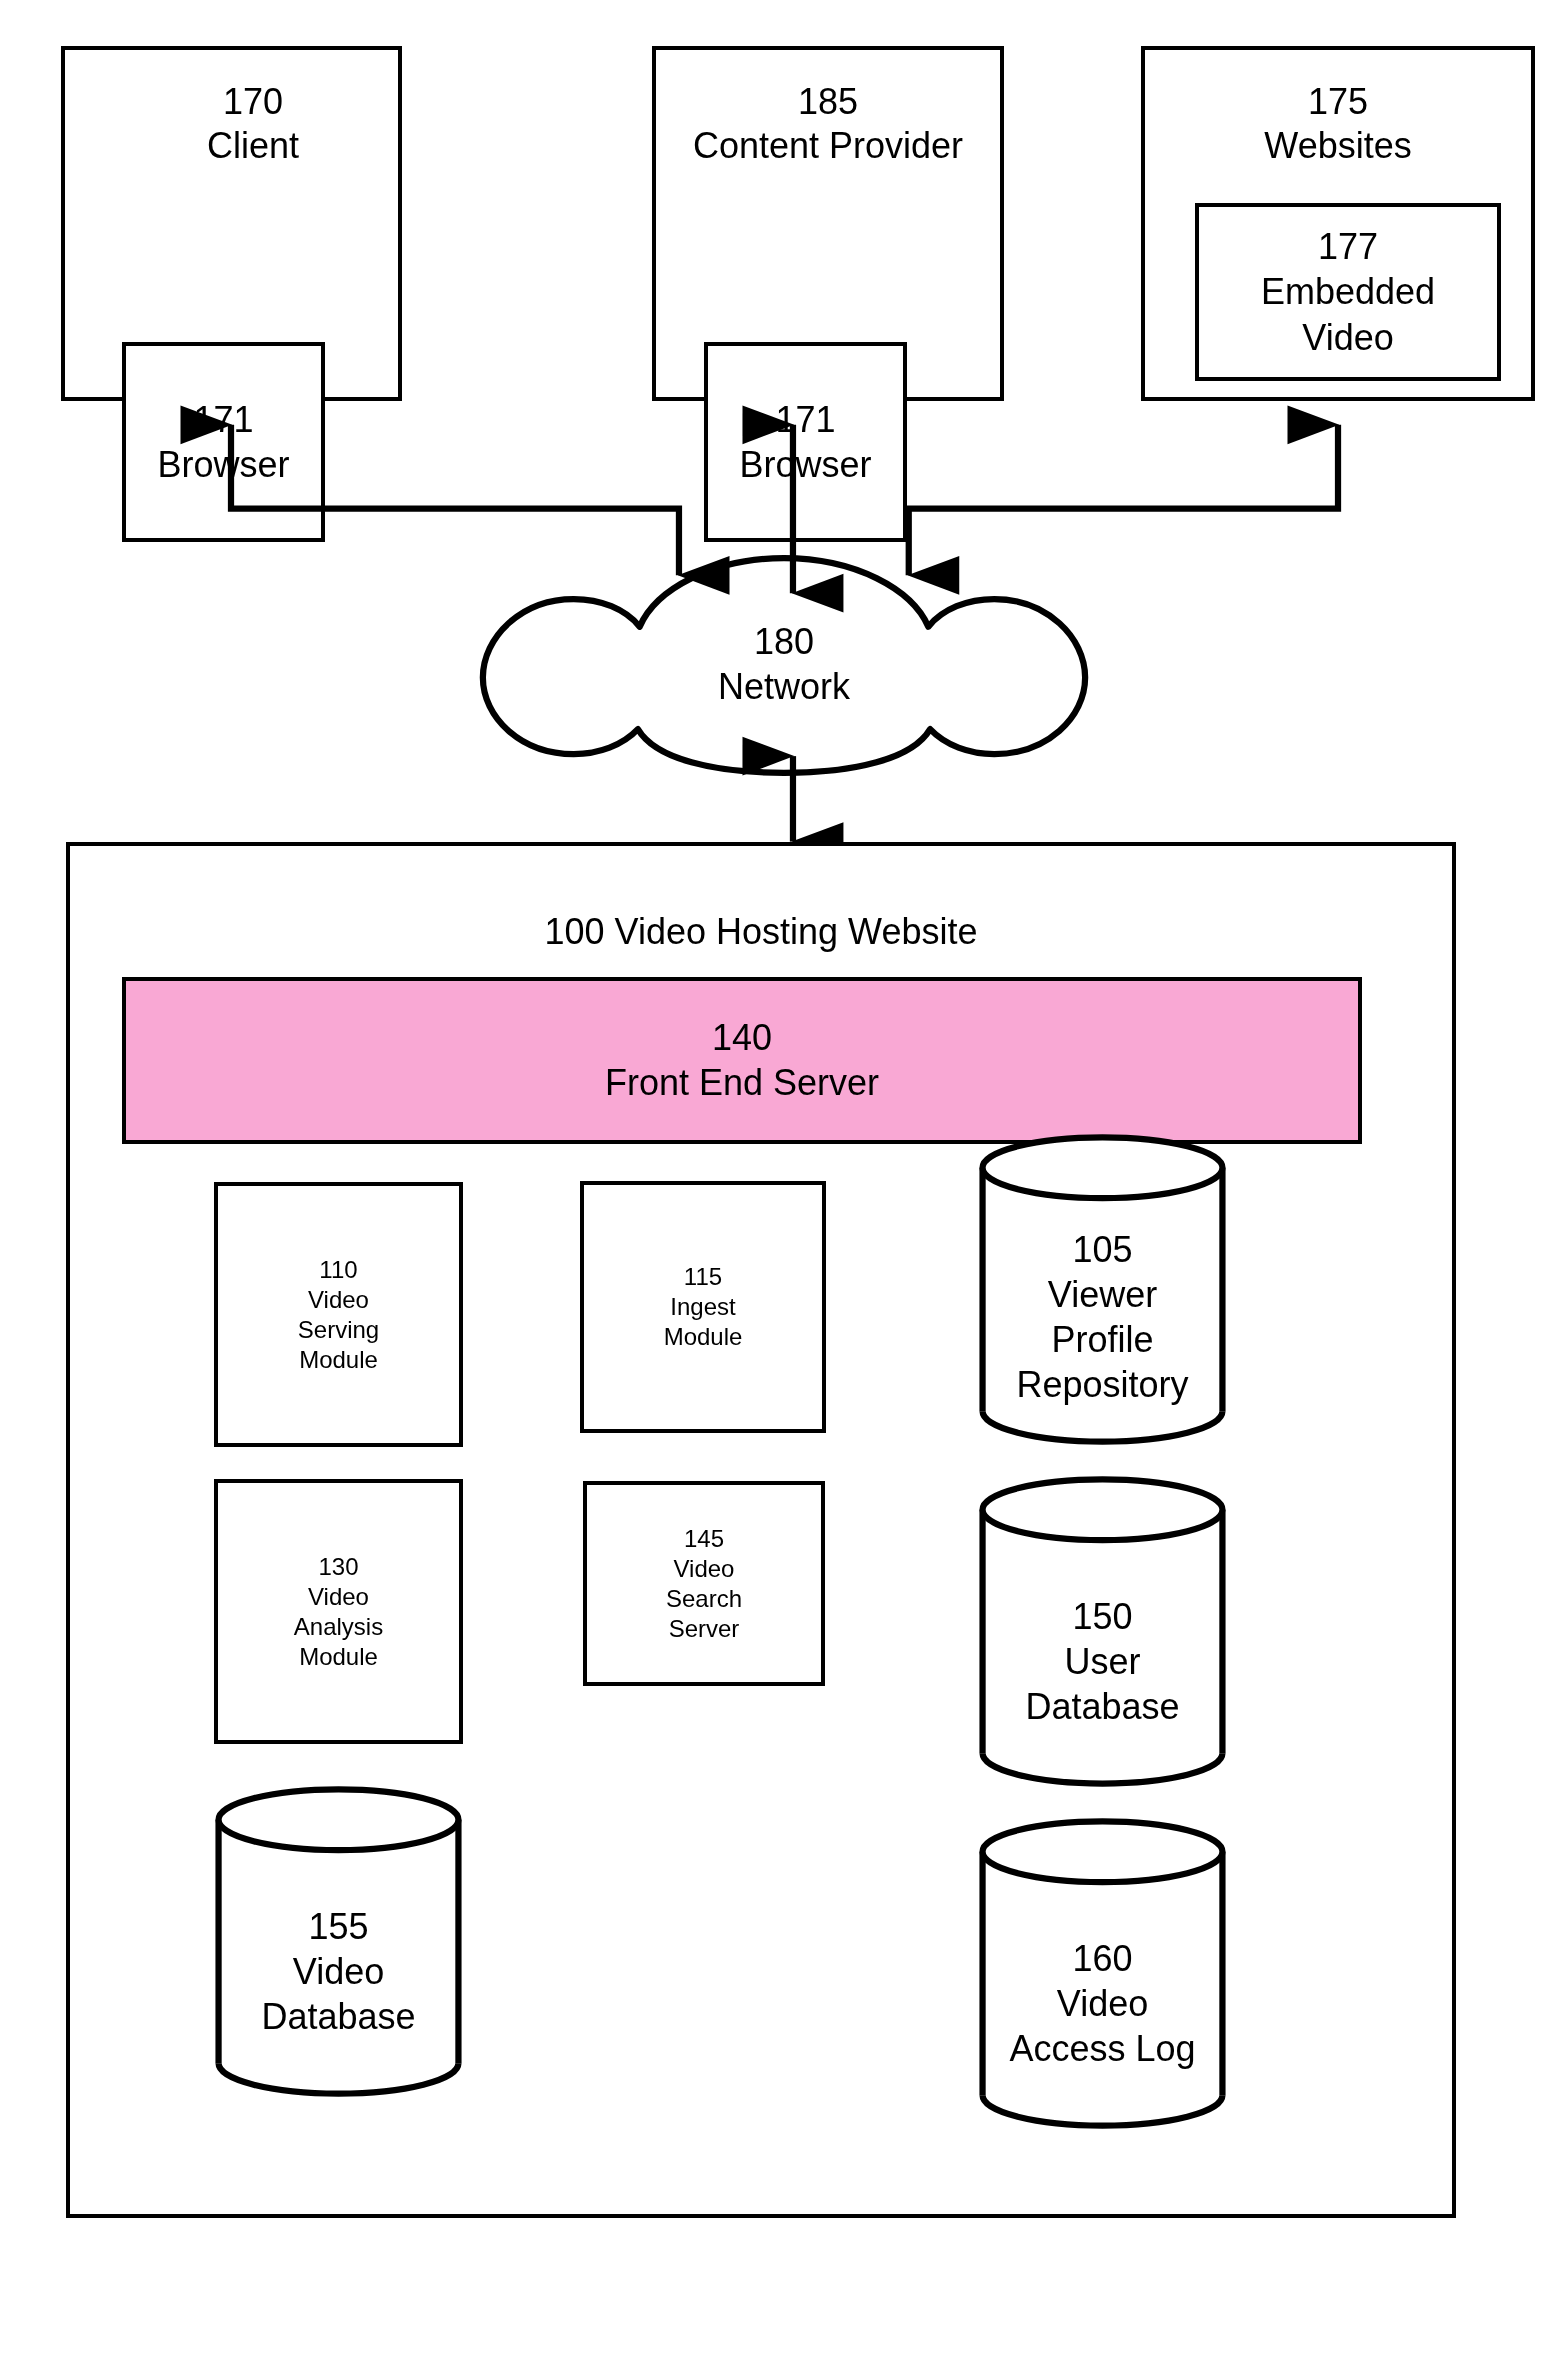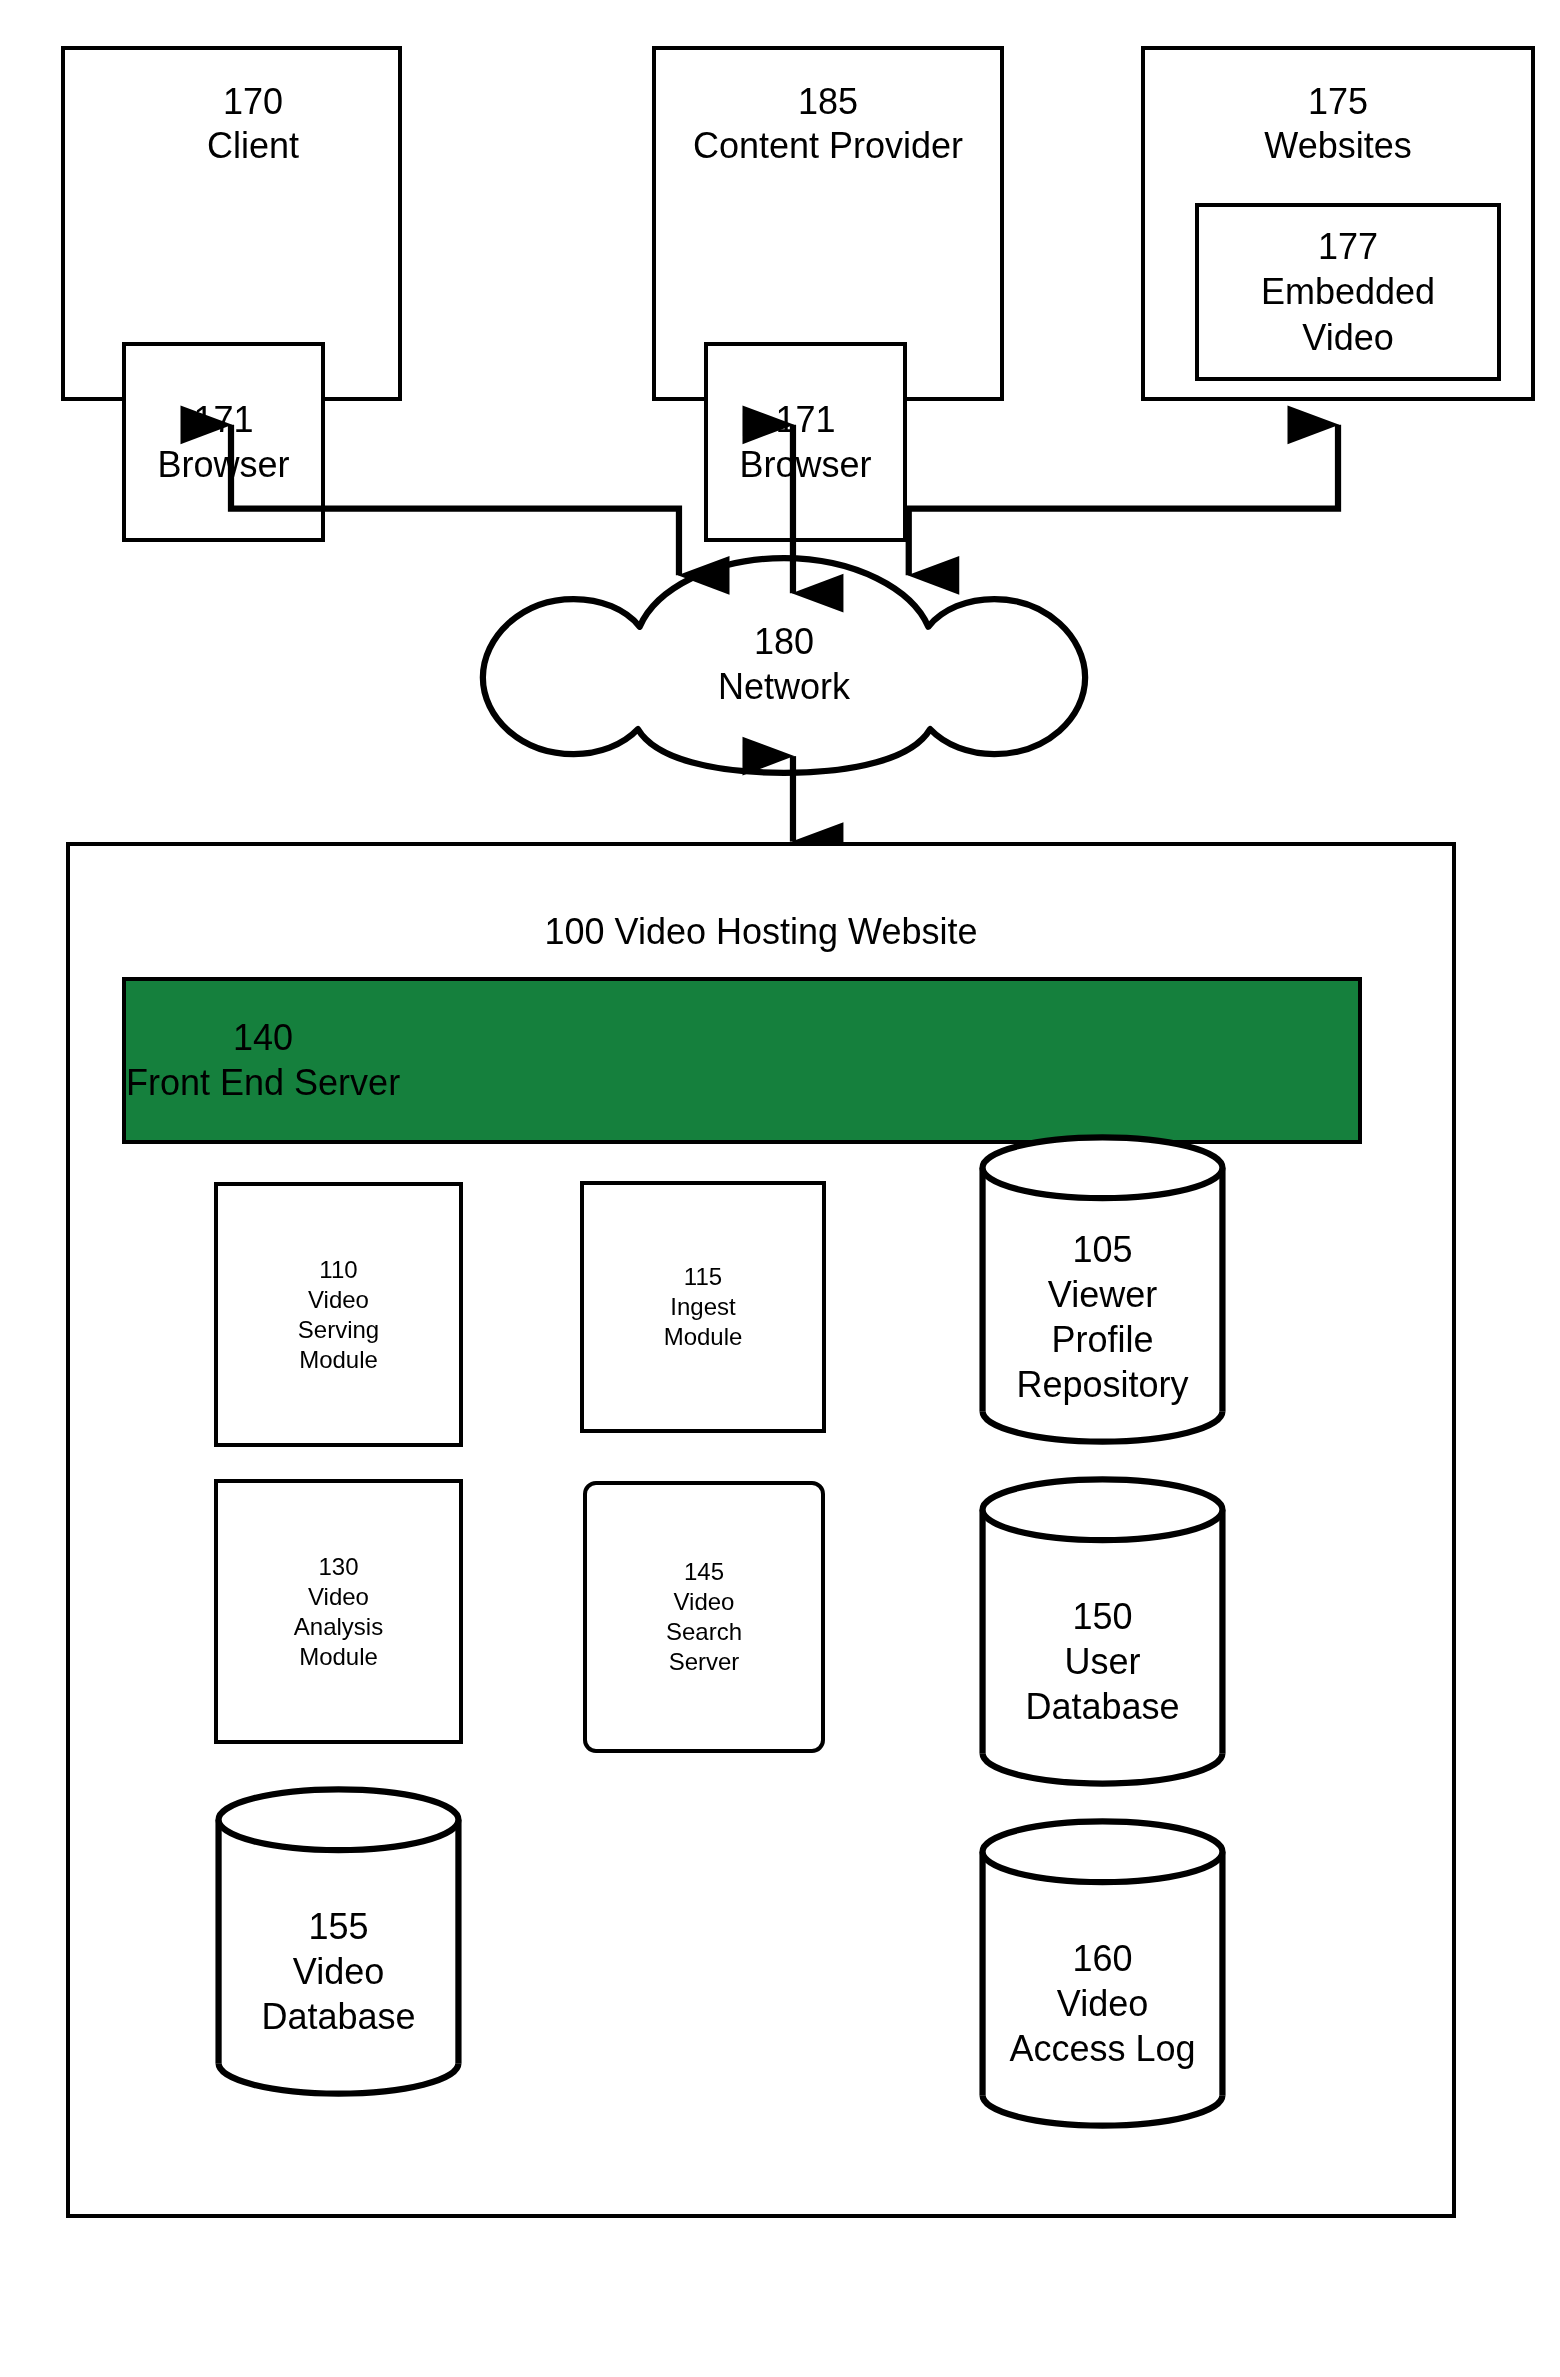--- a/index.html
+++ b/index.html
@@ -98,25 +98,25 @@
     font-size: 36px;
   }
   #front-end-server {
     position: absolute;
     left: 52px;
     top: 131px;
     width: 1240px;
     height: 167px;
     box-sizing: border-box;
     border: 4.5px solid #000;
-    background: #15803d;
+    background: #f9a8d4;
     display: flex;
     flex-direction: column;
     justify-content: center;
-    align-items: flex-start;
+    align-items: center;
     text-align: center;
     font-size: 36px;
     line-height: 1.24;
     white-space: pre-line;
   }
   .module-box {
     position: absolute;
     box-sizing: border-box;
     border: 4.5px solid #000;
     background: #fff;
@@ -270,21 +270,21 @@
 Module</span>
     </div>
 
     <div class="module-box" style="left:144px; top:633px; width:249px; height:265px;">
       <span>130
 Video
 Analysis
 Module</span>
     </div>
 
-    <div class="module-box" style="left:513px; top:635px; width:242px; height:272px;border-radius:13px;">
+    <div class="module-box" style="left:513px; top:635px; width:242px; height:205px;">
       <span>145
 Video
 Search
 Server</span>
     </div>
 
     <div class="cylinder" style="left:908px; top:287px; width:249px; height:313px;">
       <svg width="249" height="313" viewBox="0 0 279 351" xmlns="http://www.w3.org/2000/svg">
         <path d="M 5 39 L 5 312" stroke="#000" stroke-width="7" fill="none"></path>
         <path d="M 274 39 L 274 312" stroke="#000" stroke-width="7" fill="none"></path>

